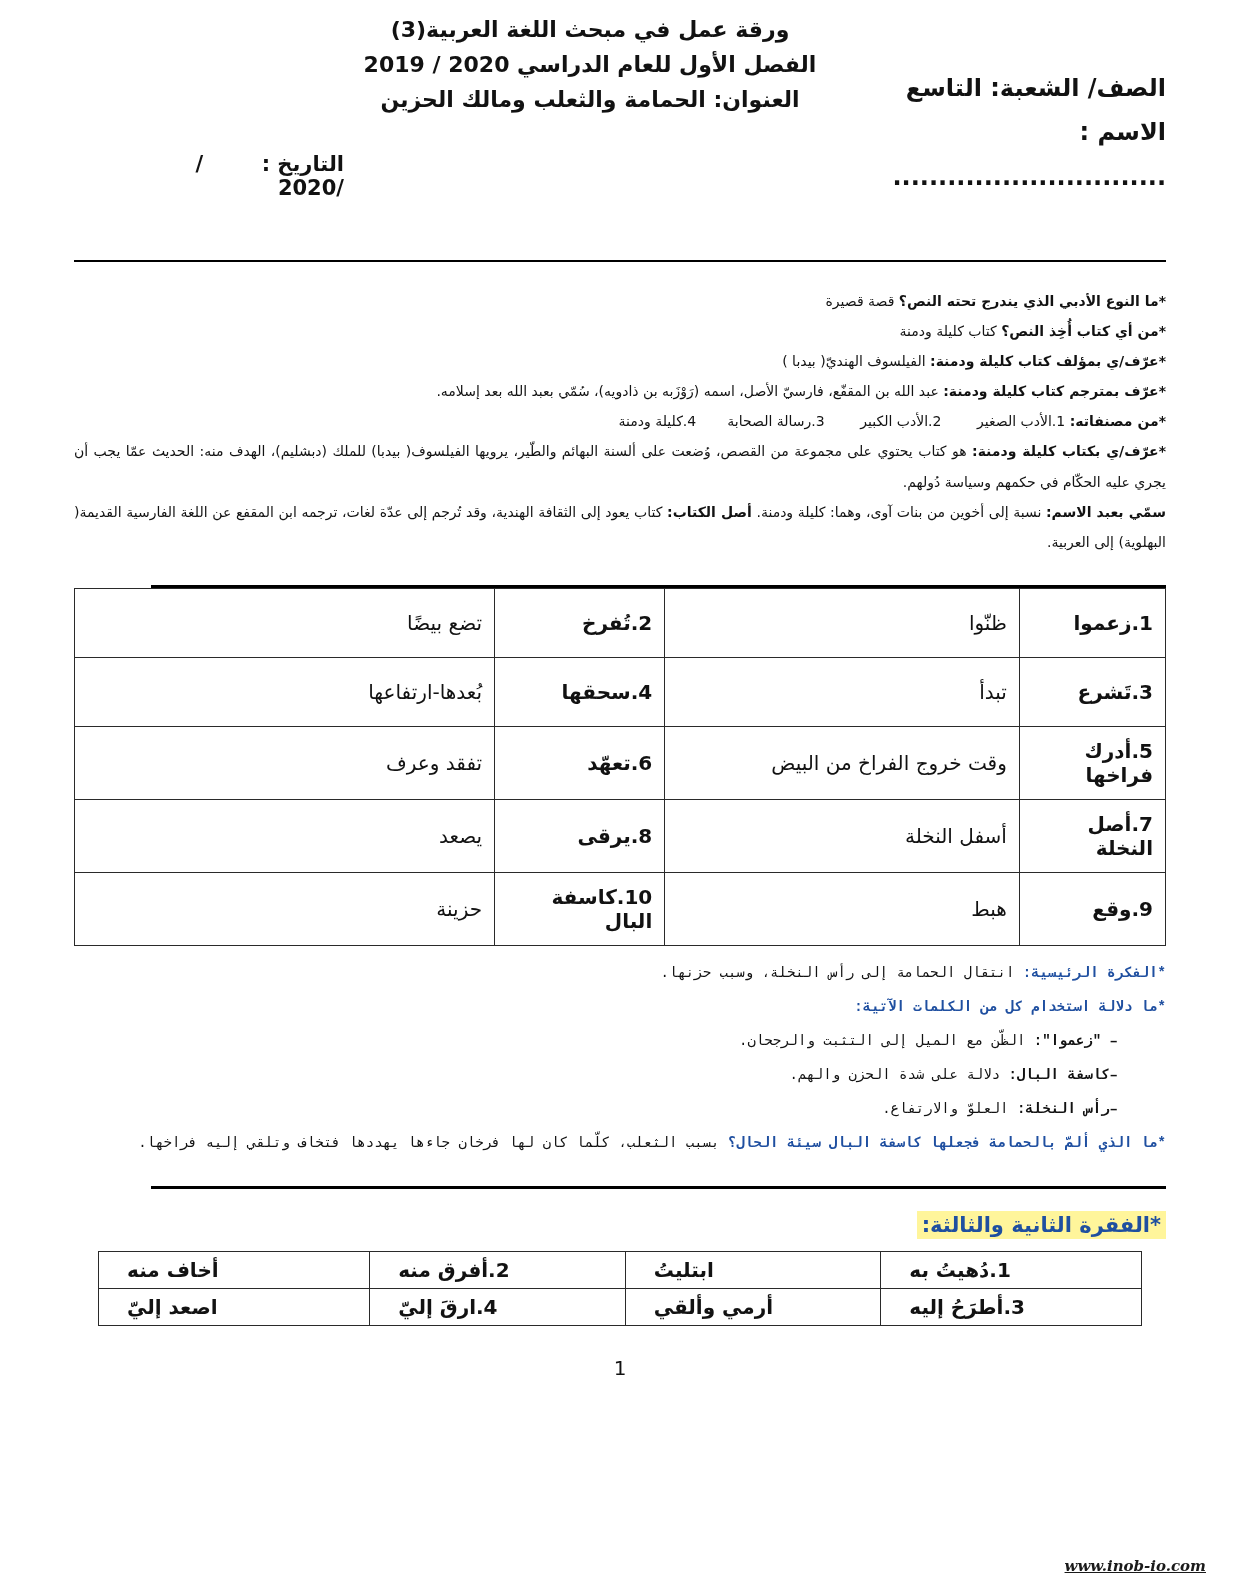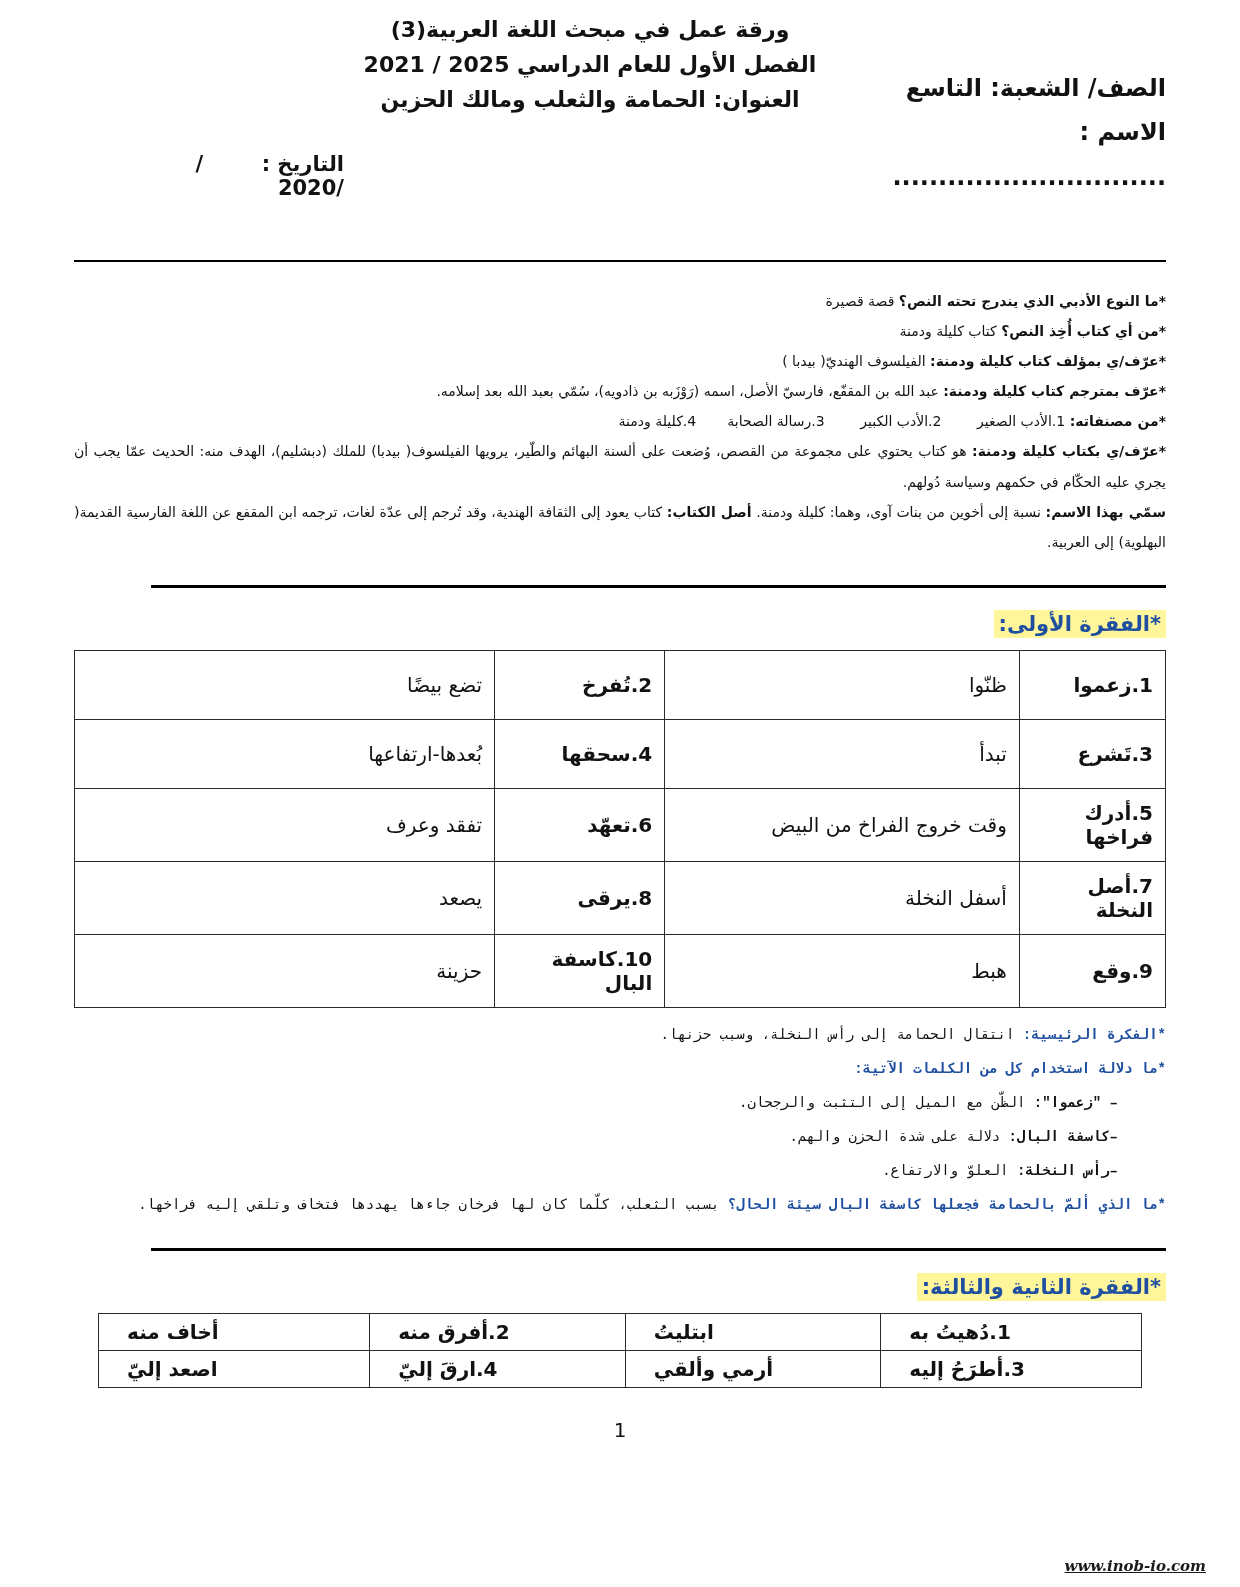--- a/index.html
+++ b/index.html
@@ -49,44 +49,41 @@
 
 <div class="page">
 
   <header class="hdr">
     <div class="hdr-right">
       <div>الصف/ الشعبة: التاسع</div>
       <div>الاسم : ..............................</div>
     </div>
     <div class="hdr-center">
       <div>ورقة عمل في مبحث اللغة العربية(3)</div>
-      <div>الفصل الأول للعام الدراسي 2025 / 2021</div>
+      <div>الفصل الأول للعام الدراسي 2020 / 2019</div>
       <div>العنوان: الحمامة والثعلب ومالك الحزين</div>
     </div>
     <div class="hdr-left">
       <div>التاريخ :        /        /2020</div>
     </div>
   </header>
   <div class="hdr-rule"></div>
 
   <section class="intro">
     <p class="line"><b>*ما النوع الأدبي الذي يندرج تحته النص؟</b><span>  قصة قصيرة</span></p>
     <p class="line"><b>*من أي كتاب أُخِذ النص؟</b><span> كتاب كليلة ودمنة</span></p>
     <p class="line"><b>*عرّف/ي بمؤلف كتاب كليلة ودمنة:</b><span> الفيلسوف الهنديّ( بيدبا )</span></p>
     <p class="line"><b>*عرّف بمترجم كتاب كليلة ودمنة:</b><span> عبد الله بن المقفّع، فارسيّ الأصل، اسمه (رَوْزَبه بن ذادويه)، سُمّي بعبد الله بعد إسلامه.</span></p>
     <p class="line pre"><b>*من مصنفاته:</b><span> 1.الأدب الصغير        2.الأدب الكبير        3.رسالة الصحابة       4.كليلة ودمنة</span></p>
     <p class="line"><b>*عرّف/ي بكتاب كليلة ودمنة:</b><span> هو كتاب يحتوي على مجموعة من القصص، وُضعت على ألسنة البهائم والطّير، يرويها الفيلسوف( بيدبا) للملك (دبشليم)، الهدف منه: الحديث عمّا يجب أن يجري عليه الحكّام في حكمهم وسياسة دُولهم.</span></p>
-    <p class="line"><b>سمّي بهذا الاسم:</b><span> نسبة إلى أخوين من بنات آوى، وهما: كليلة ودمنة. </span><b>أصل الكتاب:</b><span> كتاب يعود إلى الثقافة الهندية، وقد تُرجم إلى عدّة لغات، ترجمه ابن المقفع عن اللغة الفارسية القديمة( البهلوية) إلى العربية.</span></p>
+    <p class="line"><b>سمّي بعبد الاسم:</b><span> نسبة إلى أخوين من بنات آوى، وهما: كليلة ودمنة. </span><b>أصل الكتاب:</b><span> كتاب يعود إلى الثقافة الهندية، وقد تُرجم إلى عدّة لغات، ترجمه ابن المقفع عن اللغة الفارسية القديمة( البهلوية) إلى العربية.</span></p>
   </section>
 
   <div class="rule"></div>
 
-  <div class="sec-head">
-    <span class="hl">*الفقرة الأولى:</span>
-  </div>
 
   <table class="vtab">
     <colgroup>
         <col style="width:13.4%">
         <col style="width:32.5%">
         <col style="width:15.6%">
         <col style="width:38.5%">
       </colgroup>
     <tbody>
         <tr>

